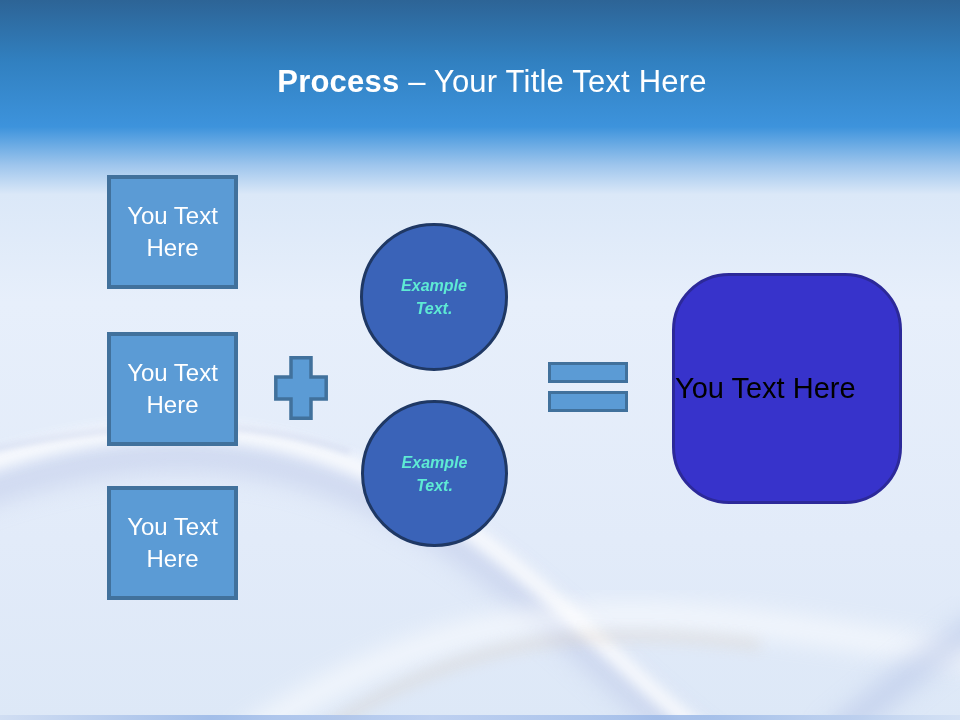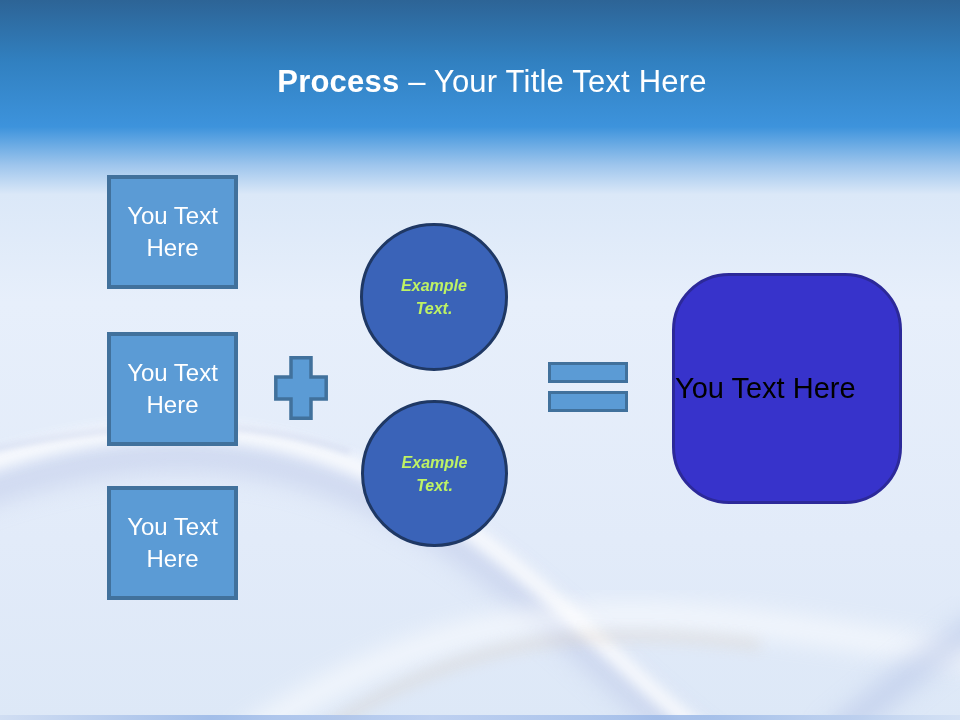--- a/index.html
+++ b/index.html
@@ -29,21 +29,21 @@
     background:#5b9bd5;border:4px solid #41719c;
     color:#ffffff;font-size:24px;line-height:32px;padding:0 8px;
   }
   .inbox.b1{top:175px;}
   .inbox.b2{top:332px;}
   .inbox.b3{top:486px;}
   .op{position:absolute;z-index:2;}
   .circle{
     left:360px;width:148px;height:148px;border-radius:50%;
     background:#3a63b8;border:3.5px solid #1f3864;
-    color:#bef264;font-size:16px;font-weight:700;font-style:italic;
+    color:#5eead4;font-size:16px;font-weight:700;font-style:italic;
     line-height:23px;padding:0 26px;
   }
   .circle.c1{top:223px;}
   .circle.c2{top:400px;left:361px;width:147px;height:147px;}
   .equals{left:548px;top:362px;width:80px;z-index:2;position:absolute;display:flex;flex-direction:column;gap:8px;}
   .equals .bar{height:21px;background:#5b9bd5;border:3.5px solid #41719c;box-sizing:border-box;}
   .result{
     left:672px;top:273px;width:230px;height:231px;border-radius:57px;
     background:#3733cb;border:3px solid #2c2999;
     color:#000000;font-size:29px;white-space:nowrap;

